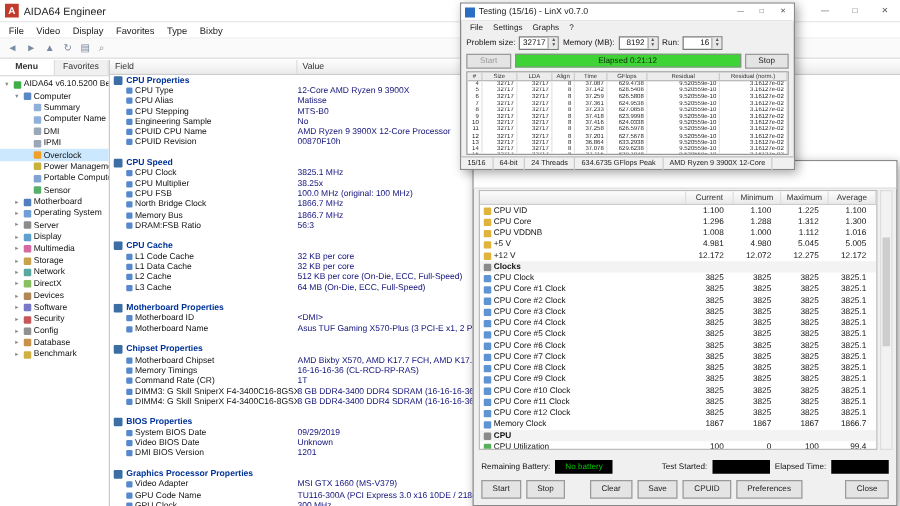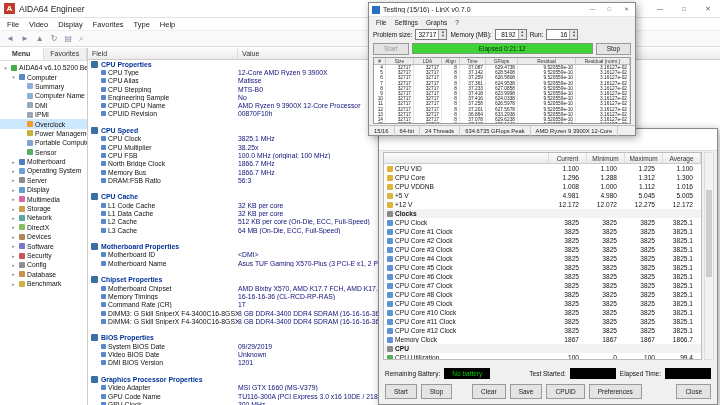--- a/index.html
+++ b/index.html
@@ -112,21 +112,21 @@
           <span class="winbtn">□</span>
           <span class="winbtn">✕</span>
         </span>
     </div>
     <div class="menubar">
         <span class="mi">File</span>
         <span class="mi">Video</span>
         <span class="mi">Display</span>
         <span class="mi">Favorites</span>
         <span class="mi">Type</span>
-        <span class="mi">Help</span>
+        <span class="mi">Bixby</span>
       </div>
     <div class="toolbar">
         <span class="tbi">◄</span>
         <span class="tbi">►</span>
         <span class="tbi">▲</span>
         <span class="tbi">↻</span>
         <span class="tbi">▤</span>
         <span class="tbi">⌕</span>
       </div>
     <div class="mainbody">

